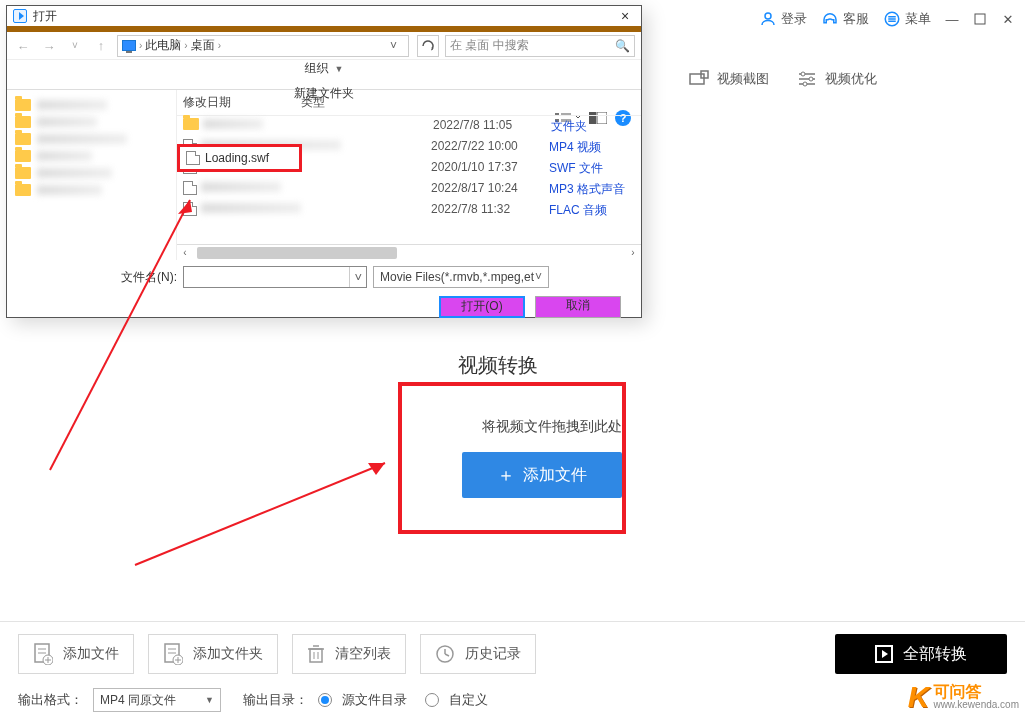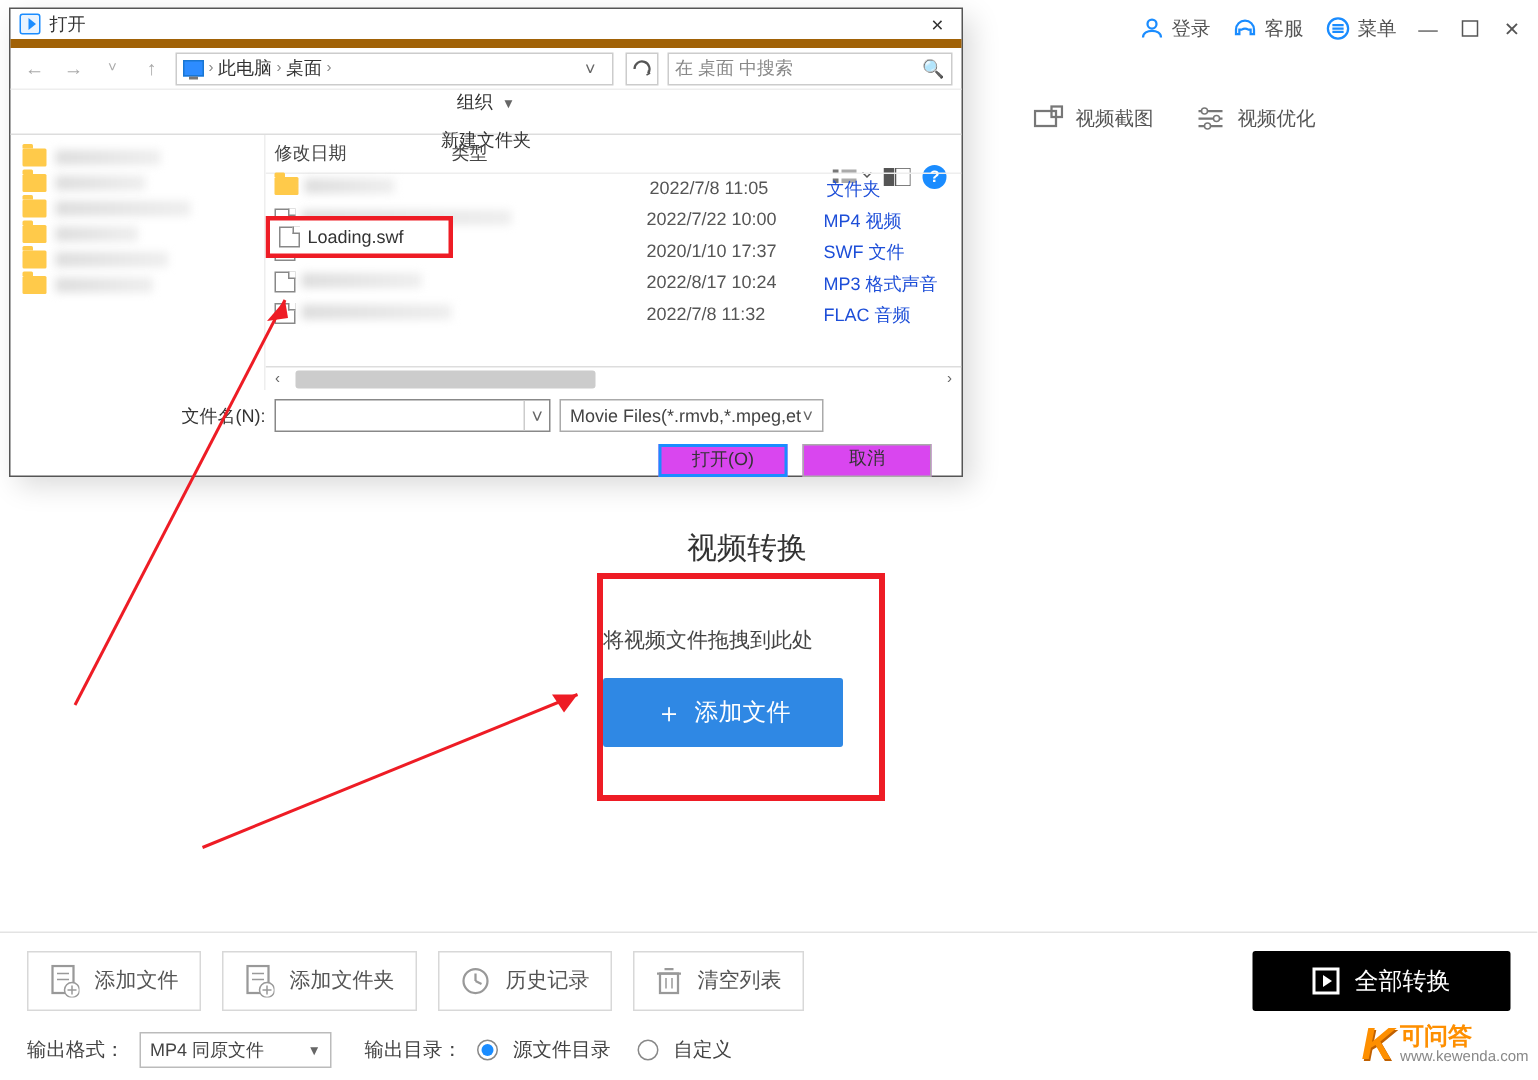--- a/index.html
+++ b/index.html
@@ -77,21 +77,21 @@
 .fninput { width:184px; height:22px; border:1px solid #888; }
 .fninput .drop { float:right; padding:0 4px; color:#666; border-left:1px solid #ccc; height:100%; display:flex; align-items:center;}
 .typecombo { height:22px; border:1px solid #aaa; width:176px; display:flex; align-items:center; padding:0 6px; font-size:12px; color:#444;}
 .typecombo .drop { margin-left:auto; color:#666;}
 .btnrow { display:flex; gap:10px; justify-content:flex-end; padding-right:10px; }
 .dlg-btn { width:86px; height:22px; border:1px solid #aaa; background:#d946ef; font-size:12px; display:flex; align-items:flex-start; justify-content:center; cursor:pointer;}
 .dlg-btn.primary { border:2px solid #1a8cff; }
 
 
 .center-title { position:absolute; top:352px; left:458px; font-size:20px; color:#333; }
-.center-box { position:absolute; top:382px; left:398px; width:192px; height:152px; border:4px solid #ee1c25; display:flex; flex-direction:column; align-items:flex-start; justify-content:center; gap:16px; }
+.center-box { position:absolute; top:382px; left:398px; width:228px; height:152px; border:4px solid #ee1c25; display:flex; flex-direction:column; align-items:flex-end; justify-content:center; gap:16px; }
 .center-sub { font-size:14px; color:#444; }
 .addbtn { width:160px; height:46px; background:#2f88e4; color:#fff; display:flex; align-items:center; justify-content:center; gap:8px; font-size:16px; cursor:pointer; border-radius:2px;}
 .addbtn .plus { font-size:18px; }
 
 
 .arrow-svg { position:absolute; pointer-events:none; }
 
 
 .bottom-bar { position:absolute; left:0; right:0; bottom:0; border-top:1px solid #e3e3e3; padding:12px 18px 8px; display:flex; flex-direction:column; gap:14px; }
 .bb-buttons { display:flex; gap:14px; align-items:center; }
@@ -363,37 +363,37 @@
           <rect x="2" y="1" width="14" height="18" fill="none" stroke="#999" stroke-width="1.5"></rect>
           <line x1="5" y1="6" x2="13" y2="6" stroke="#999"></line>
           <line x1="5" y1="10" x2="13" y2="10" stroke="#999"></line>
           <circle cx="15" cy="17" r="5" fill="#fff" stroke="#999"></circle>
           <line x1="15" y1="14" x2="15" y2="20" stroke="#999"></line>
           <line x1="12" y1="17" x2="18" y2="17" stroke="#999"></line>
         </svg>
       <span>添加文件夹</span>
     </div>
     <div class="bb-btn">
-      <svg width="20" height="20">
-          <circle cx="10" cy="10" r="8" fill="none" stroke="#999" stroke-width="1.5"></circle>
-          <line x1="10" y1="10" x2="10" y2="5" stroke="#999" stroke-width="1.5"></line>
-          <line x1="10" y1="10" x2="14" y2="12" stroke="#999" stroke-width="1.5"></line>
-        </svg>
-      <span>历史记录</span>
-    </div>
-    <div class="bb-btn">
       <svg width="18" height="20">
           <rect x="3" y="5" width="12" height="13" fill="none" stroke="#999" stroke-width="1.5"></rect>
           <line x1="1" y1="5" x2="17" y2="5" stroke="#999" stroke-width="1.5"></line>
           <line x1="6" y1="2" x2="12" y2="2" stroke="#999" stroke-width="1.5"></line>
           <line x1="7" y1="8" x2="7" y2="15" stroke="#999"></line>
           <line x1="11" y1="8" x2="11" y2="15" stroke="#999"></line>
         </svg>
       <span>清空列表</span>
     </div>
+    <div class="bb-btn">
+      <svg width="20" height="20">
+          <circle cx="10" cy="10" r="8" fill="none" stroke="#999" stroke-width="1.5"></circle>
+          <line x1="10" y1="10" x2="10" y2="5" stroke="#999" stroke-width="1.5"></line>
+          <line x1="10" y1="10" x2="14" y2="12" stroke="#999" stroke-width="1.5"></line>
+        </svg>
+      <span>历史记录</span>
+    </div>
     <div class="bb-right">
       <div class="convert-all">
         <span class="playicon"></span>
         <span>全部转换</span>
       </div>
     </div>
   </div>
   <div class="bb-options">
     <span>输出格式：</span>
     <div class="fmt-select">

